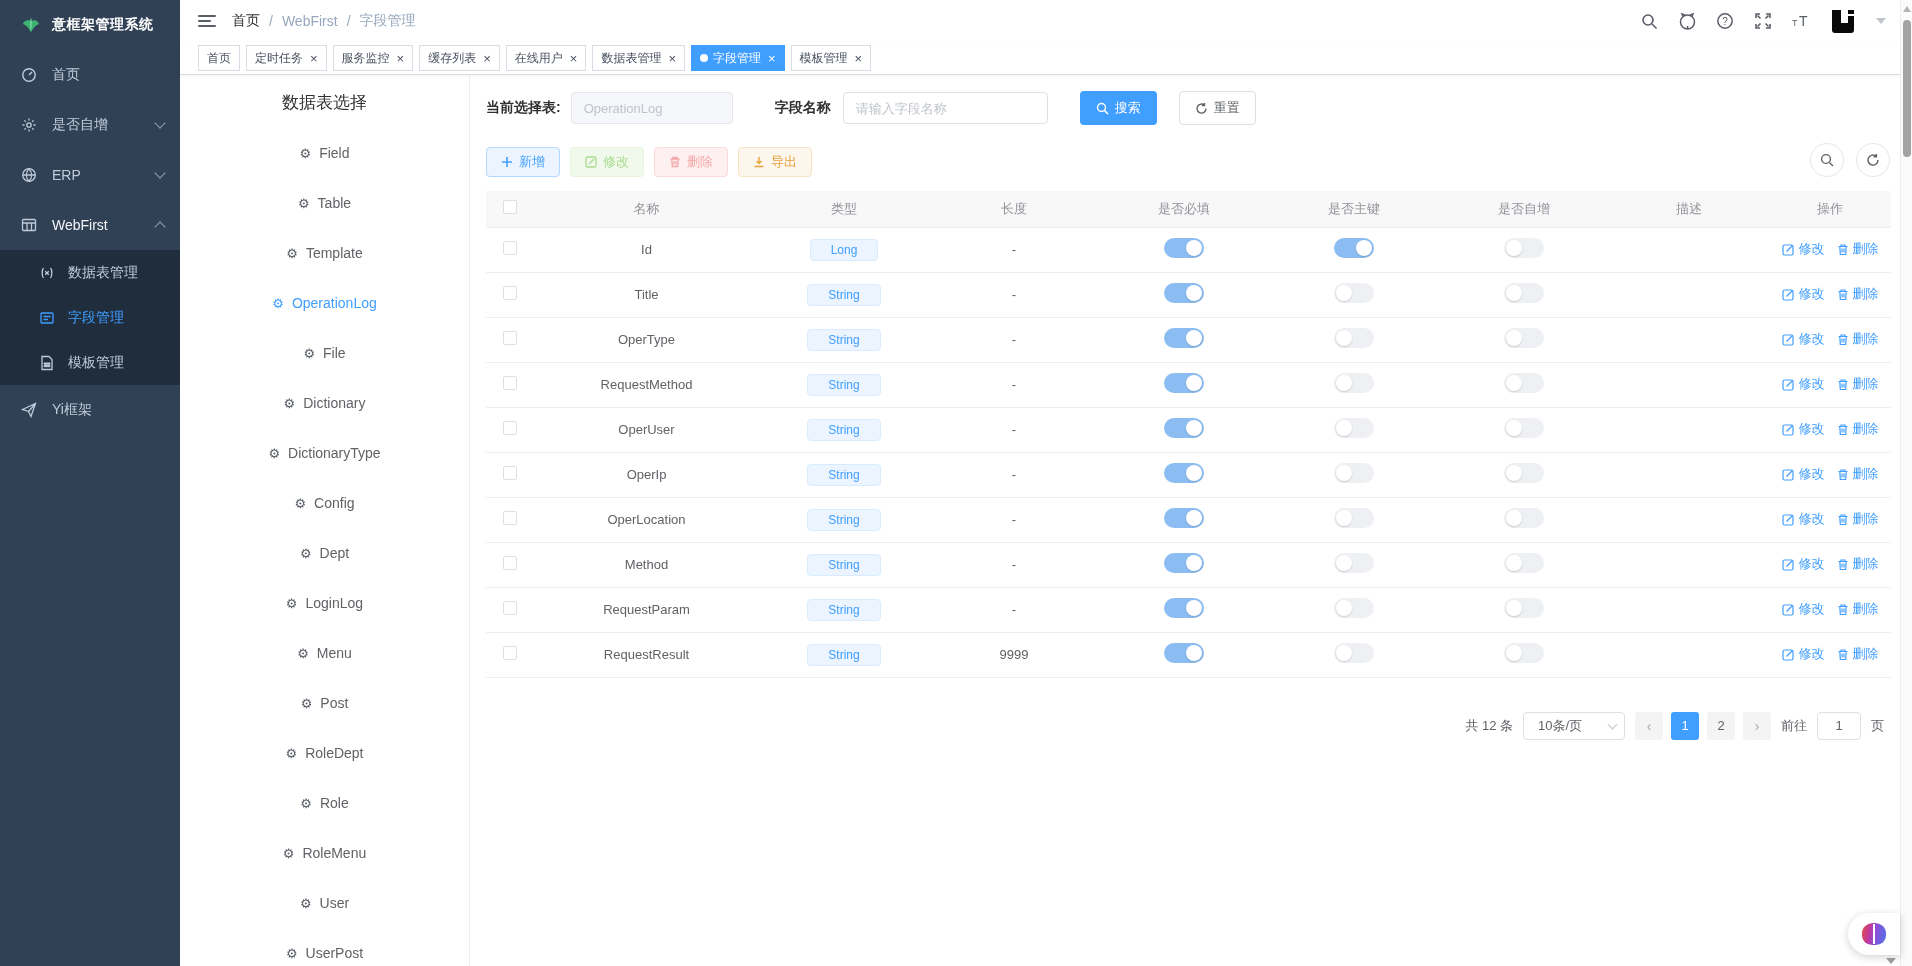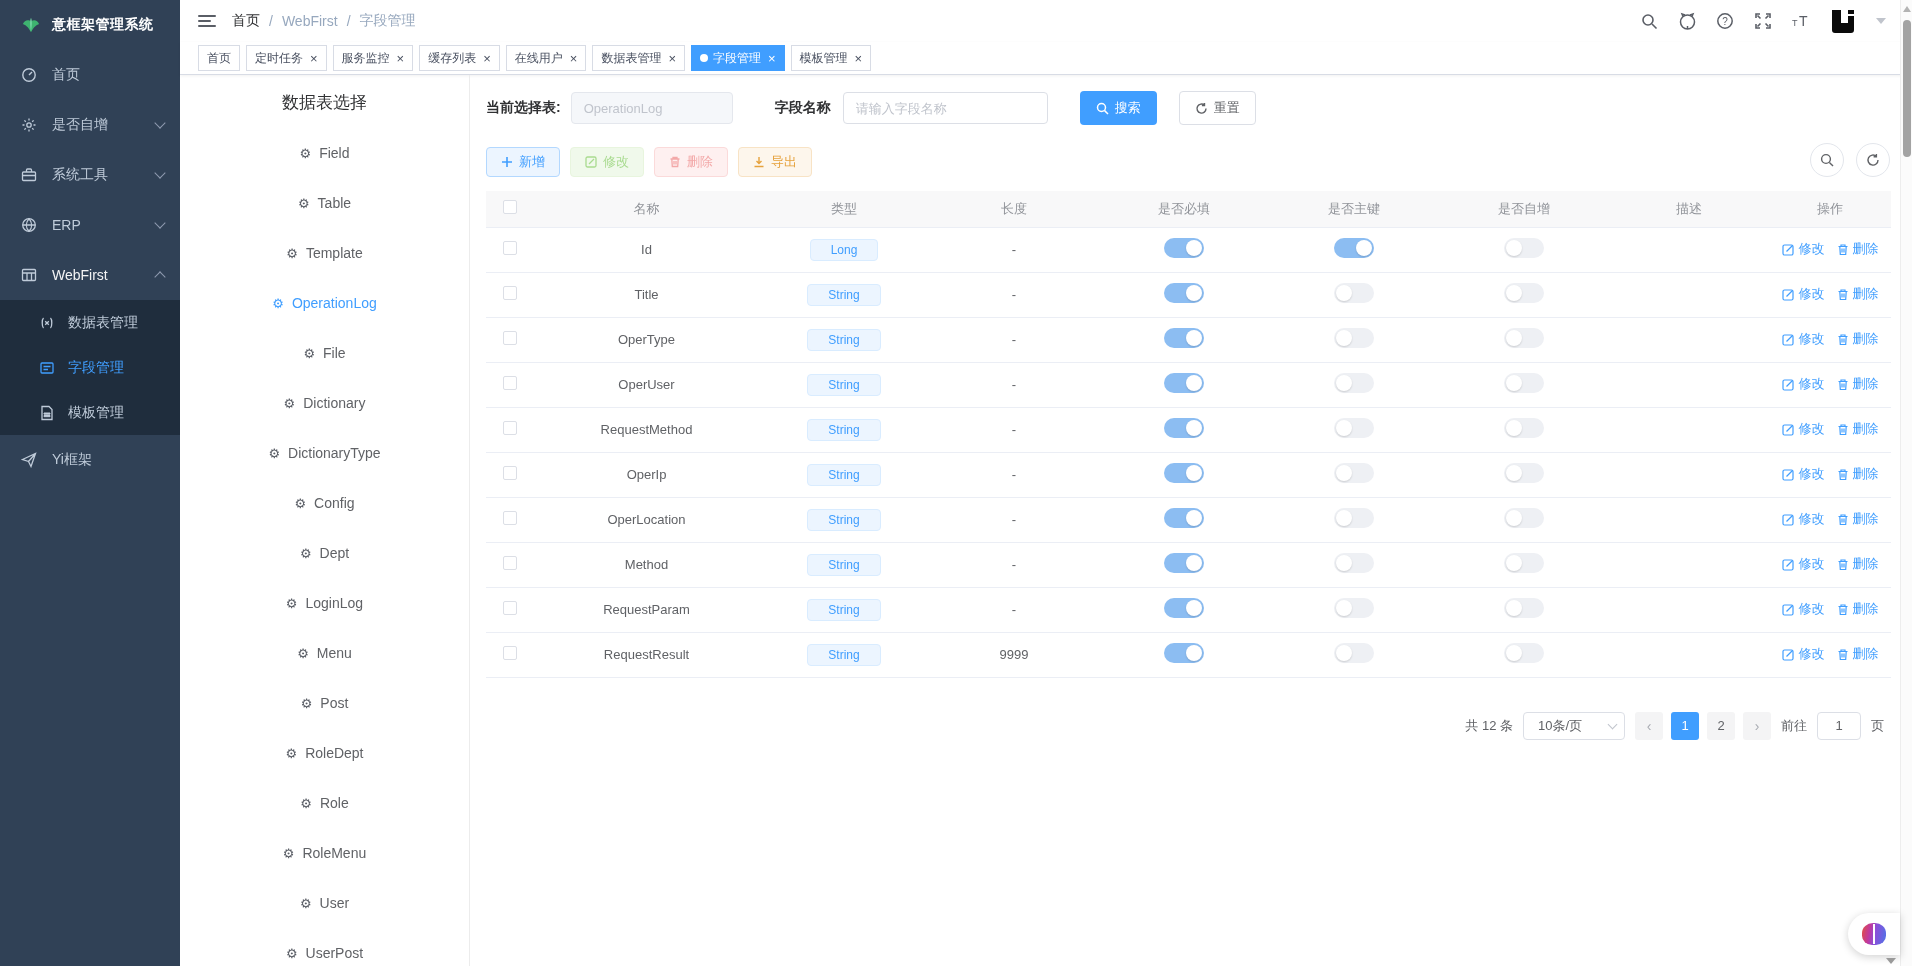--- a/index.html
+++ b/index.html
@@ -162,30 +162,20 @@
           <span class="lbl">首页</span>
         </div>
         <div class="side-item">
           <span class="sicon">
             <svg width="16" height="16" viewBox="0 0 16 16" fill="none" stroke="#bfcbd9" stroke-width="1.3">
               <circle cx="8" cy="8" r="2.2"></circle>
               <path d="M8 1.5v2M8 12.5v2M1.5 8h2M12.5 8h2M3.4 3.4l1.4 1.4M11.2 11.2l1.4 1.4M12.6 3.4l-1.4 1.4M4.8 11.2l-1.4 1.4"></path>
             </svg>
           </span>
           <span class="lbl">是否自增</span>
-          <i class="chev down"></i>
-        </div>
-        <div class="side-item">
-          <span class="sicon">
-            <svg width="16" height="16" viewBox="0 0 16 16" fill="none" stroke="#bfcbd9" stroke-width="1.3">
-              <rect x="1.5" y="5" width="13" height="8.5" rx="1"></rect>
-              <path d="M5.5 5V3a1 1 0 0 1 1-1h3a1 1 0 0 1 1 1v2M1.5 8.5h13"></path>
-            </svg>
-          </span>
-          <span class="lbl">系统工具</span>
           <i class="chev down"></i>
         </div>
         <div class="side-item">
           <span class="sicon">
             <svg width="16" height="16" viewBox="0 0 16 16" fill="none" stroke="#bfcbd9" stroke-width="1.3">
               <circle cx="8" cy="8" r="6.3"></circle>
               <path d="M1.7 8h12.6M8 1.7c-3.5 3.8-3.5 8.8 0 12.6 3.5-3.8 3.5-8.8 0-12.6z"></path>
             </svg>
           </span>
           <span class="lbl">ERP</span>
@@ -558,43 +548,43 @@
                     <span>修改</span>
                   </span><span class="act-link">
                     <svg width="12" height="13" viewBox="0 0 12 13" fill="none" stroke="#409eff" stroke-width="1.2">
                       <path d="M1.5 3.5h9 M4 3.5V2h4v1.5 M2.8 3.5l.5 8h5.4l.5-8 M5 5.5v4 M7 5.5v4"></path>
                     </svg>
                     <span>删除</span>
                   </span></td>
               </tr>
               <tr>
                 <td><span class="cbx"></span></td>
+                <td>RequestMethod</td>
+                <td><span class="tag">String</span></td>
+                <td>-</td>
+                <td><span class="sw on"><span class="knob"></span></span></td>
+                <td><span class="sw off"><span class="knob"></span></span></td>
+                <td><span class="sw off"><span class="knob"></span></span></td>
+                <td></td>
+                <td><span class="act-link">
+                    <svg width="13" height="13" viewBox="0 0 13 13" fill="none" stroke="#409eff" stroke-width="1.2">
+                      <rect x="1" y="2" width="10" height="10" rx="1.5"></rect>
+                      <path d="M4.5 8.5 L10.5 2.5"></path>
+                    </svg>
+                    <span>修改</span>
+                  </span><span class="act-link">
+                    <svg width="12" height="13" viewBox="0 0 12 13" fill="none" stroke="#409eff" stroke-width="1.2">
+                      <path d="M1.5 3.5h9 M4 3.5V2h4v1.5 M2.8 3.5l.5 8h5.4l.5-8 M5 5.5v4 M7 5.5v4"></path>
+                    </svg>
+                    <span>删除</span>
+                  </span></td>
+              </tr>
+              <tr>
+                <td><span class="cbx"></span></td>
                 <td>OperUser</td>
-                <td><span class="tag">String</span></td>
-                <td>-</td>
-                <td><span class="sw on"><span class="knob"></span></span></td>
-                <td><span class="sw off"><span class="knob"></span></span></td>
-                <td><span class="sw off"><span class="knob"></span></span></td>
-                <td></td>
-                <td><span class="act-link">
-                    <svg width="13" height="13" viewBox="0 0 13 13" fill="none" stroke="#409eff" stroke-width="1.2">
-                      <rect x="1" y="2" width="10" height="10" rx="1.5"></rect>
-                      <path d="M4.5 8.5 L10.5 2.5"></path>
-                    </svg>
-                    <span>修改</span>
-                  </span><span class="act-link">
-                    <svg width="12" height="13" viewBox="0 0 12 13" fill="none" stroke="#409eff" stroke-width="1.2">
-                      <path d="M1.5 3.5h9 M4 3.5V2h4v1.5 M2.8 3.5l.5 8h5.4l.5-8 M5 5.5v4 M7 5.5v4"></path>
-                    </svg>
-                    <span>删除</span>
-                  </span></td>
-              </tr>
-              <tr>
-                <td><span class="cbx"></span></td>
-                <td>RequestMethod</td>
                 <td><span class="tag">String</span></td>
                 <td>-</td>
                 <td><span class="sw on"><span class="knob"></span></span></td>
                 <td><span class="sw off"><span class="knob"></span></span></td>
                 <td><span class="sw off"><span class="knob"></span></span></td>
                 <td></td>
                 <td><span class="act-link">
                     <svg width="13" height="13" viewBox="0 0 13 13" fill="none" stroke="#409eff" stroke-width="1.2">
                       <rect x="1" y="2" width="10" height="10" rx="1.5"></rect>
                       <path d="M4.5 8.5 L10.5 2.5"></path>

